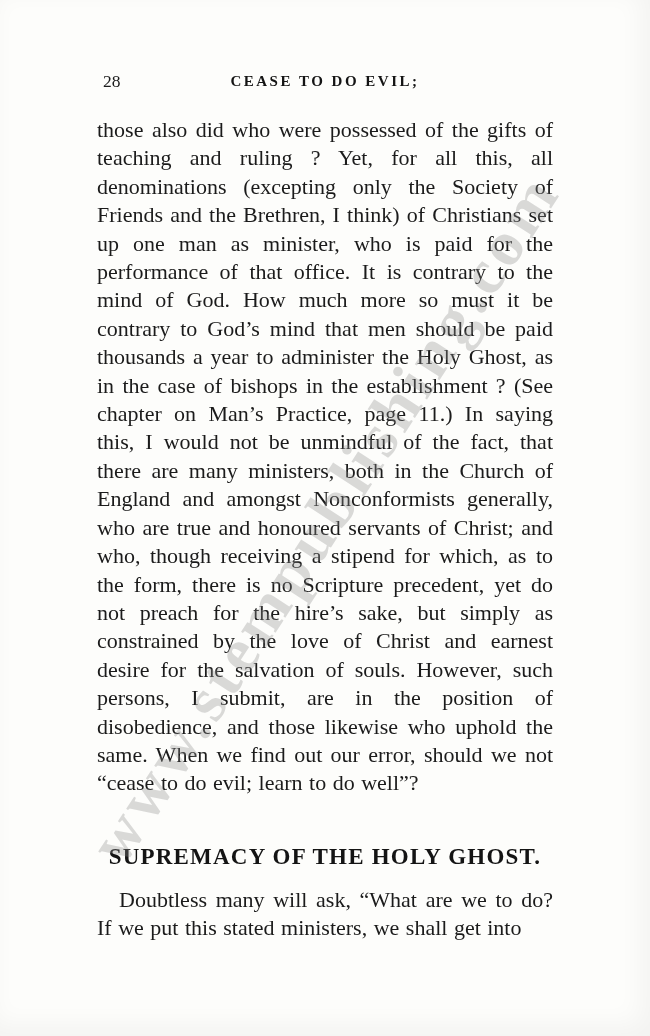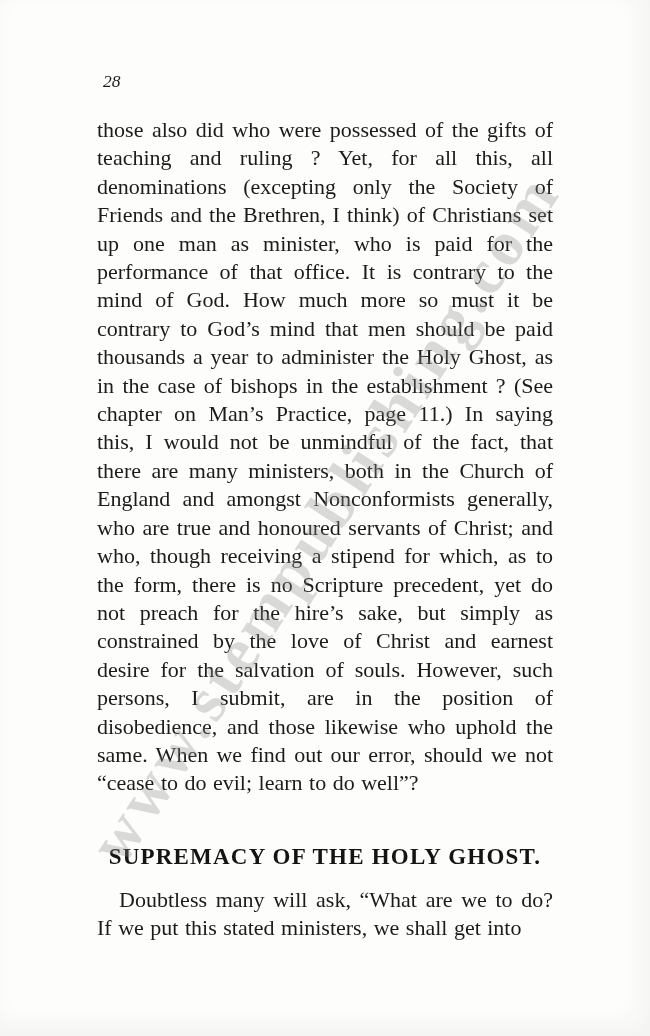--- a/index.html
+++ b/index.html
@@ -22,21 +22,20 @@
     left: 97px;
     right: 97px;
     top: 72px;
     z-index: 1;
   }
   .header {
     position: relative;
     text-align: center;
     height: 22px;
     margin-bottom: 22px;
-    font-style: italic;
   }
   .running-head {
     font-weight: bold;
     font-size: 15px;
     letter-spacing: 2.5px;
     color: #141414;
   }
   .page-number {
     position: absolute;
     left: 6px;
@@ -84,20 +83,21 @@
 <body>
 
 <div class="page">
 
   <div class="watermark">www.stempublishing.com</div>
 
   <div class="content">
 
     <div class="header">
       <span class="page-number">28</span>
+      <span class="running-head">CEASE TO DO EVIL;</span>
     </div>
 
     <p class="body-par">those also did who were possessed of the gifts of teaching and ruling ? Yet, for all this, all denominations (excepting only the Society of Friends and the Brethren, I think) of Christians set up one man as minister, who is paid for the performance of that office. It is contrary to the mind of God. How much more so must it be contrary to God’s mind that men should be paid thousands a year to administer the Holy Ghost, as in the case of bishops in the establishment ? (See chapter on Man’s Practice, page 11.) In saying this, I would not be unmindful of the fact, that there are many ministers, both in the Church of England and amongst Nonconformists generally, who are true and honoured servants of Christ; and who, though receiving a stipend for which, as to the form, there is no Scripture precedent, yet do not preach for the hire’s sake, but simply as constrained by the love of Christ and earnest desire for the salvation of souls. However, such persons, I submit, are in the position of disobedience, and those likewise who uphold the same. When we find out our error, should we not “cease to do evil; learn to do well”?</p>
 
     <h2 class="section-heading">SUPREMACY OF THE HOLY GHOST.</h2>
 
     <p class="body-par indent">Doubtless many will ask, “What are we to do? If we put this stated ministers, we shall get into</p>
 
   </div>
 </div>

